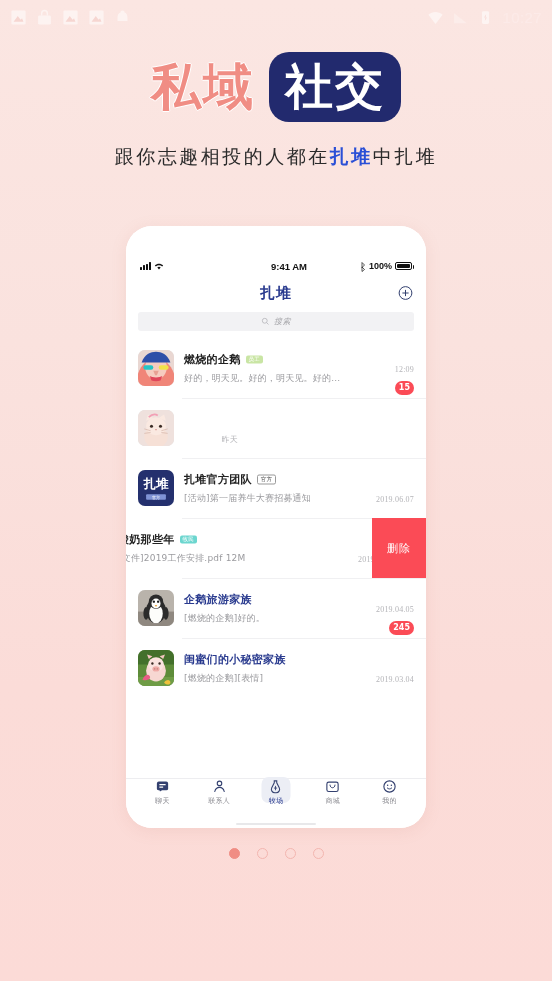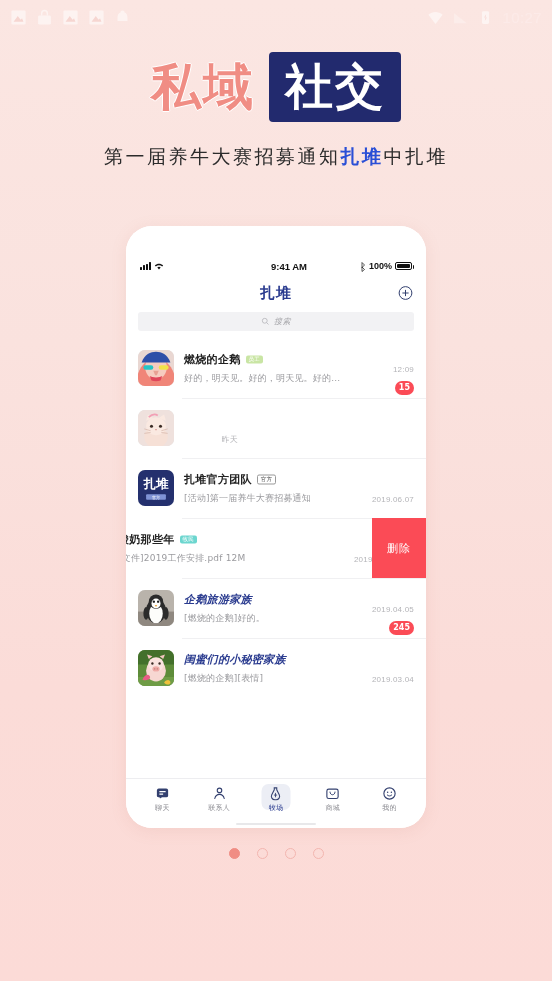--- a/index.html
+++ b/index.html
@@ -30,21 +30,21 @@
     position: absolute; top: 52px; left: 0; width: 552px;
     display: flex; align-items: center; justify-content: center; gap: 14px;
   }
   .hero-word-1 {
     font-size: 50px; font-weight: bold; color: #f08d84;
     letter-spacing: 2px; line-height: 1;
     text-shadow: 0 1px 0 #fff, 1px 0 0 #fff, -1px 0 0 #fff, 0 -1px 0 #fff;
     font-family: "DejaVu Sans", sans-serif;
   }
   .hero-badge {
-    background: #222a6e; border-radius: 4px;
+    background: #222a6e; border-radius: 20px;
     padding: 10px 16px 12px; line-height: 1;
   }
   .hero-word-2 {
     font-size: 48px; font-weight: bold; color: #ffffff;
     letter-spacing: 2px; line-height: 1;
     font-family: "DejaVu Sans", sans-serif;
   }
 
   .subtitle {
     position: absolute; top: 144px; left: 0; width: 552px;
@@ -120,53 +120,53 @@
     width: 36px; height: 36px; border-radius: 7px; flex: none;
     overflow: hidden; position: relative; background:#ddd;
   }
   .avatar svg { width:100%; height:100%; display:block; }
   .meta { flex: 1; min-width: 0; margin-left: 10px; }
   .meta-top { display: flex; align-items: center; gap: 5px; }
   .name {
     font-size: 11px; font-weight: bold; color: #222; letter-spacing: .3px;
     white-space: nowrap; font-family:"DejaVu Sans",sans-serif;
   }
-  .name.blue { color: #2a3b8f; font-style: italic; }
+  .name.blue { color: #2a3b8f; }
   .tag {
     font-size: 5.5px; padding: 1.5px 3px; border-radius: 2px; color: #fff;
     line-height: 1; letter-spacing: .3px; font-family:"DejaVu Sans",sans-serif;
     transform: translateY(.5px);
   }
   .tag.outline { color:#444; background: transparent !important; border:1px solid #999; }
   .snippet {
     font-size: 9px; color: #9a9a9e; margin-top: 5px;
     white-space: nowrap; overflow: hidden; text-overflow: ellipsis;
     font-family:"DejaVu Sans",sans-serif; letter-spacing:.2px;
   }
   .right-col { margin-left: 8px; display: flex; flex-direction: column;
      align-items: flex-end; justify-content: center; flex: none; width: 56px; }
   .time { font-size: 8px; color: #b4b4b8; letter-spacing:.2px;
-     font-family:Liberation Sans, sans-serif;margin-top:23px;}
+     font-family:Liberation Serif, serif;margin-top:23px;}
   .unread {
     margin-top: 7px; background: #fb4b56; color: #fff; border-radius: 9px;
     min-width: 17px; height: 14px; padding: 0 4px; font-size: 8px;
     display: flex; align-items: center; justify-content: center; font-weight:bold;
     font-family:"DejaVu Sans",sans-serif;
   }
   .delete-btn {
     position: absolute; right: 0; top: 0; bottom: 0; width: 54px;
     background: #fb4b56; color: #fff; font-size: 11px;
     display: flex; align-items: center; justify-content: center; letter-spacing:1px;
     font-family:"DejaVu Sans",sans-serif;
   }
 
   
   .tabbar {
     height: 42px; border-top: 1px solid #ededf0; background: #fff;
-    display: flex; align-items: center; padding: 0 8px;
+    display: flex; align-items: flex-start; padding: 0 8px;
   }
   .tab { flex: 1; display: flex; flex-direction: column; align-items: center; gap: 2px; position: relative;}
   .tab-ico { width: 15px; height: 15px; position: relative; z-index:1;}
   .tab-ico svg { width:100%; height:100%; display:block; }
   .tab-label { font-size: 7px; color: #8a8a90; letter-spacing:.3px;
     font-family:"DejaVu Sans",sans-serif; position:relative; z-index:1;}
   .tab.active .tab-label { color: #2a3b8f; font-family: Liberation Serif, serif; }
   .tab.active::before {
     content:""; position:absolute; top:-2px; left:50%; transform:translateX(-50%);
     width: 29px; height: 26px; background:#eceef5; border-radius:7px; z-index:0;
@@ -239,21 +239,21 @@
 </div>
 
 <div class="hero">
   <span class="hero-word-1">私域</span>
   <span class="hero-badge">
     <span class="hero-word-2">社交</span>
   </span>
 </div>
 
 <div class="subtitle">
-  <span>第一届养牛大赛招募通知</span><span class="hl">扎堆</span><span>中扎堆</span>
+  <span>跟你志趣相投的人都在</span><span class="hl">扎堆</span><span>中扎堆</span>
 </div>
 
 <div class="phone">
   <div class="phone-notch-pad"></div>
 
   <div class="ios-bar">
     <div class="ios-left">
       <span class="bars">
           <i></i>
           <i></i>

